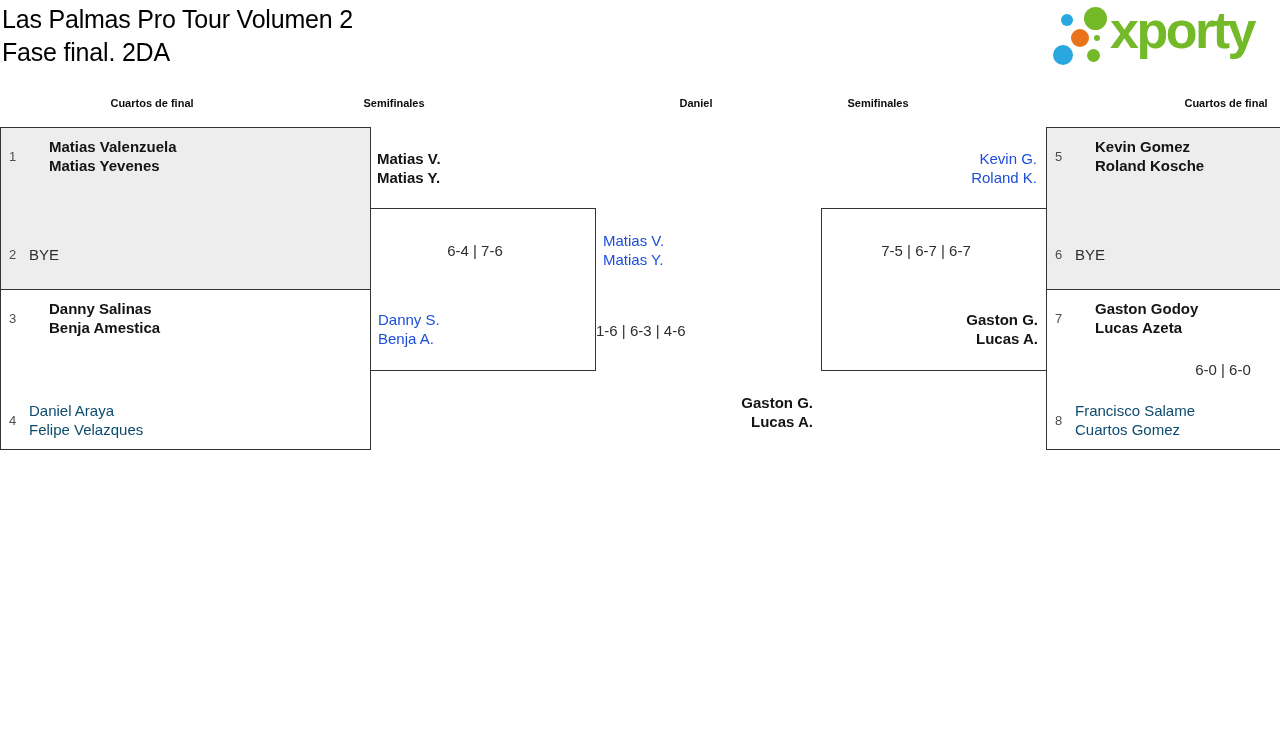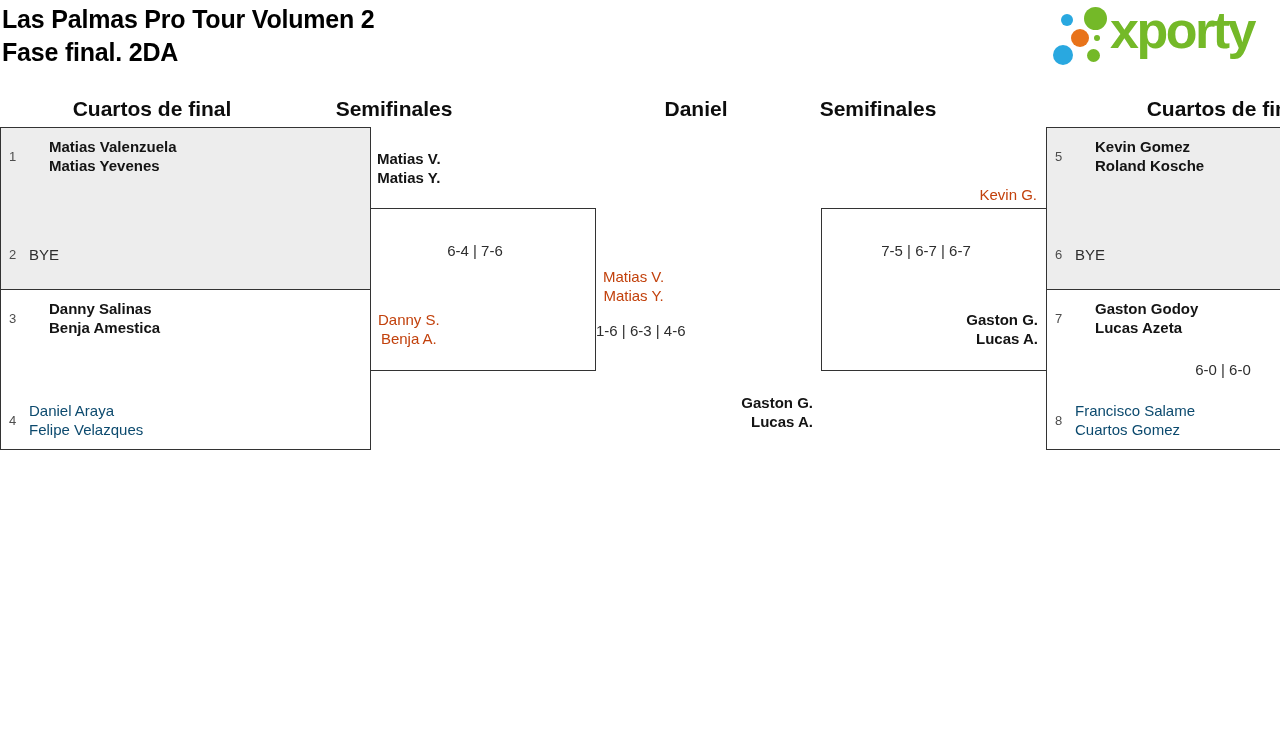--- a/index.html
+++ b/index.html
@@ -1,46 +1,46 @@
 <!DOCTYPE html>
 <html><head>
 <meta charset="utf-8">
 <style>
   html,body{margin:0;padding:0;background:#fff;}
   #screen{
     position:relative;width:1280px;height:730px;overflow:hidden;background:#ffffff;
     font-family:"Liberation Sans","DejaVu Sans",sans-serif;
   }
-  .title{position:absolute;left:2px;top:3px;font-size:25px;font-weight:700;
+  .title{position:absolute;left:2px;top:3px;font-size:25px;font-weight:400;
          line-height:33px;color:#000;letter-spacing:-0.2px;white-space:nowrap;}
   
   .logo{position:absolute;left:1050px;top:3px;width:232px;height:72px;}
   .dot{position:absolute;border-radius:50%;}
   .logo-text{position:absolute;left:60px;top:-9px;font-size:52px;font-weight:700;
              letter-spacing:-2.5px;color:#74b928;line-height:72px;}
   
-  .col-h{position:absolute;top:97px;transform:translateX(-50%);font-size:21px;
+  .col-h{position:absolute;top:97px;transform:translateX(-50%);font-size:11px;
          font-weight:700;color:#0d0d0d;white-space:nowrap;}
   
   .box{position:absolute;border:1px solid #333;box-sizing:border-box;}
   .box.shaded{background:#ededed;}
   .box.plain{background:#ffffff;}
   .noTop{border-top:none;}
   
   .team{position:absolute;display:flex;align-items:center;}
   .seed{width:20px;flex:none;font-size:13px;color:#4d4d4d;}
   .names{font-size:15px;line-height:19px;white-space:nowrap;}
   .winner .names{font-weight:700;color:#141414;margin-left:20px;}
   .loser .names{font-weight:400;color:#0c4a6e;}
   .bye-label{font-size:15px;color:#2e2e2e;}
   .score{position:absolute;left:0;right:16px;text-align:center;font-size:15px;
          color:#2e2e2e;white-space:nowrap;}
-  .float-team{position:absolute;font-size:15px;line-height:19px;white-space:nowrap;text-align:center;}
+  .float-team{position:absolute;font-size:15px;line-height:19px;white-space:nowrap;}
   .float-team.winner{font-weight:700;color:#141414;}
-  .float-team.loser{color:#c2410c;margin-top:36px;}
+  .float-team.loser{color:#1d4ed8;}
   .ta-r{text-align:right;}
   .float-score{position:absolute;text-align:left;font-size:15px;color:#2e2e2e;white-space:nowrap;}
 </style>
 </head>
 <body>
 
 <div id="screen">
 
   <div class="title">
     <div>Las Palmas Pro Tour Volumen 2</div>

